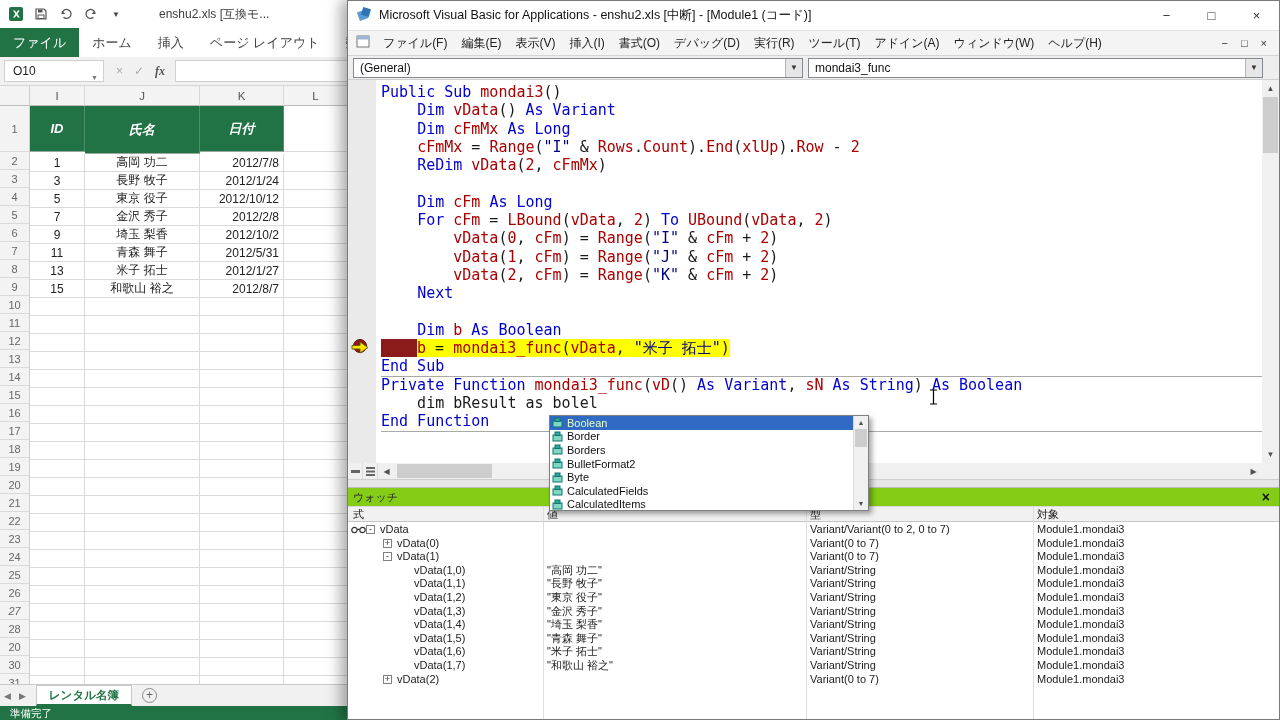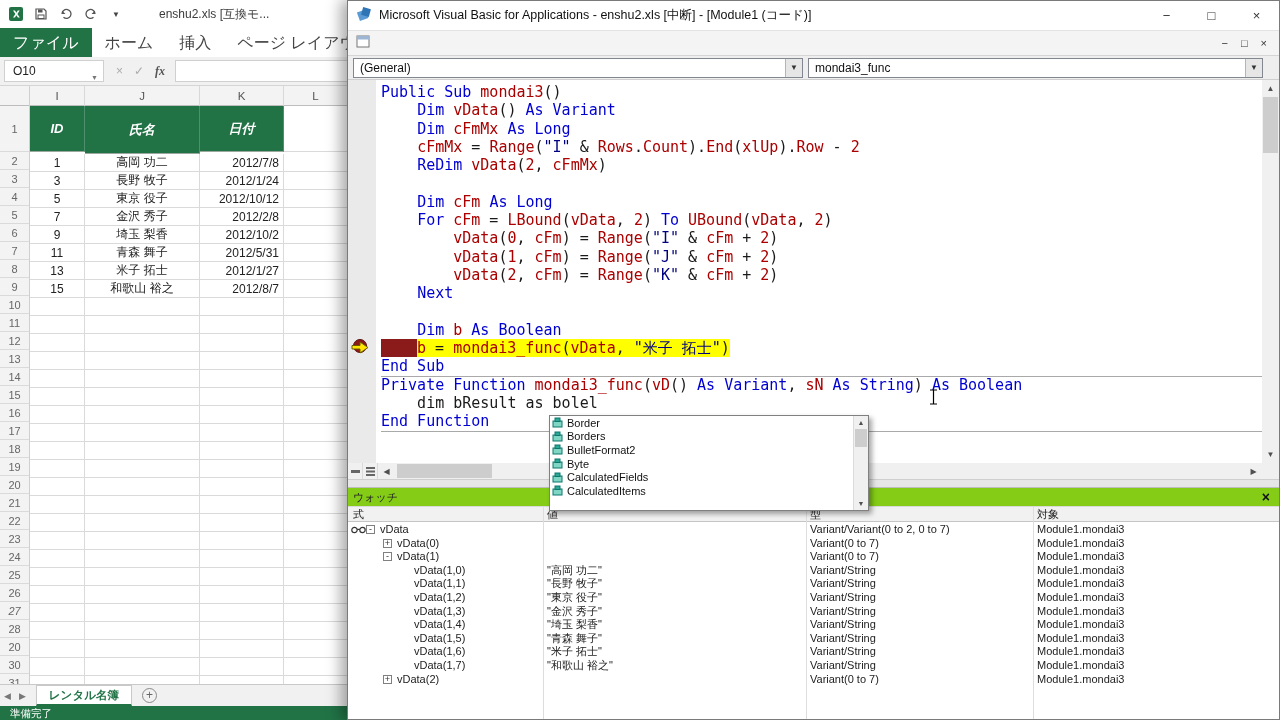--- a/index.html
+++ b/index.html
@@ -6,21 +6,21 @@
   html,body { width:1280px; height:720px; overflow:hidden; background:#fff;
               font-family:"Liberation Sans", sans-serif; }
 
   
   .excel { position:absolute; left:0; top:0; width:348px; height:720px; overflow:hidden; background:#fff; }
   .xl-top { position:absolute; left:0; top:0; width:348px; height:28px; background:#fff;
             display:flex; align-items:center; gap:9px; padding-left:8px; }
   .xl-title { color:#3c3c3c; font-size:12px; margin-left:26px; white-space:nowrap; }
   .qicon { width:16px; height:16px; display:flex; align-items:center; justify-content:center; color:#444; font-size:12px; }
   .xl-ribbon { position:absolute; left:0; top:28px; width:348px; height:29px; background:#fff; display:flex; }
-  .rtab { font-size:16px; color:#444; padding:0 13px; line-height:29px; white-space:nowrap; }
+  .rtab { font-size:13px; color:#444; padding:0 13px; line-height:29px; white-space:nowrap; }
   .rtab.active { background:#217346; color:#fff; }
   .xl-formula { position:absolute; left:0; top:57px; width:348px; height:29px; background:#f1f1f1;
                 border-bottom:1px solid #d5d5d5; display:flex; align-items:center; }
   .namebox { width:100px; height:22px; background:#fff; border:1px solid #d0d0d0; margin-left:4px;
              font-size:12px; padding-left:8px; line-height:20px; position:relative; color:#222; }
   .nb-arrow { position:absolute; right:5px; top:7px; font-size:7px; color:#777; }
   .fbicons { display:flex; gap:11px; margin-left:12px; font-size:12px; color:#ababab; align-items:center; }
   .fx { font-style:italic; color:#555; font-family:"Liberation Serif", serif; font-weight:bold; }
   .fbar { flex:1; height:22px; background:#fff; border:1px solid #d0d0d0; border-right:none; margin-left:10px; }
   .xl-colhead { position:absolute; left:0; top:86px; width:348px; height:20px; background:#f3f3f3;
@@ -434,20 +434,33 @@
     <span class="winbtn">×</span>
   </div>
 
   <div class="menubar">
     <span class="micon">
       <svg width="14" height="13">
           <rect x="1" y="1" width="12" height="11" fill="#fff" stroke="#777"></rect>
           <rect x="1" y="1" width="12" height="3.5" fill="#9db6d4"></rect>
         </svg>
     </span>
+    <span style="display:flex">
+        <span class="menuitem">ファイル(F)</span>
+        <span class="menuitem">編集(E)</span>
+        <span class="menuitem">表示(V)</span>
+        <span class="menuitem">挿入(I)</span>
+        <span class="menuitem">書式(O)</span>
+        <span class="menuitem">デバッグ(D)</span>
+        <span class="menuitem">実行(R)</span>
+        <span class="menuitem">ツール(T)</span>
+        <span class="menuitem">アドイン(A)</span>
+        <span class="menuitem">ウィンドウ(W)</span>
+        <span class="menuitem">ヘルプ(H)</span>
+      </span>
     <span class="mdibtns">
       <span>−</span>
       <span>□</span>
       <span>×</span>
     </span>
   </div>
 
   <div class="combobar">
     <div class="combo" style="left:5px;width:450px">
       <span>(General)</span>
@@ -593,20 +606,27 @@
           <span class="wcell" style="left: 49px; width: 146px;">vData(2)</span>
           <span class="wcell" style="left: 199px; width: 258px;"></span>
           <span class="wcell" style="left: 462px; width: 222px;">Variant(0 to 7)</span>
           <span class="wcell" style="left: 689px; width: 240px;">Module1.mondai3</span>
         </div>
       </div>
   </div>
 
   <div class="ilist">
     <div class="iitems">
+        <div class="iitem sel">
+          <svg width="11" height="11">
+            <rect x="1" y="4" width="9" height="6" fill="#7fd6c2" stroke="#0f766e"></rect>
+            <rect x="3" y="1" width="5" height="3.5" fill="#2aa795" stroke="#0f766e"></rect>
+          </svg>
+          <span>Boolean</span>
+        </div>
         <div class="iitem">
           <svg width="11" height="11">
             <rect x="1" y="4" width="9" height="6" fill="#7fd6c2" stroke="#0f766e"></rect>
             <rect x="3" y="1" width="5" height="3.5" fill="#2aa795" stroke="#0f766e"></rect>
           </svg>
           <span>Border</span>
         </div>
         <div class="iitem">
           <svg width="11" height="11">
             <rect x="1" y="4" width="9" height="6" fill="#7fd6c2" stroke="#0f766e"></rect>

